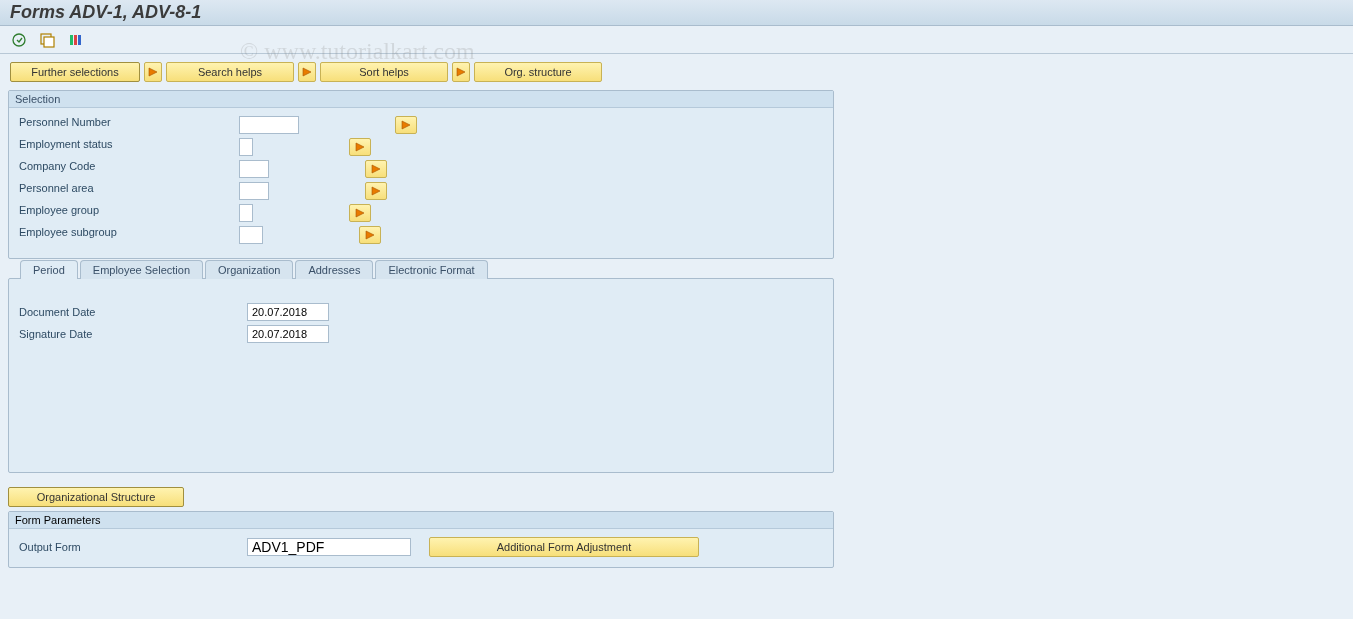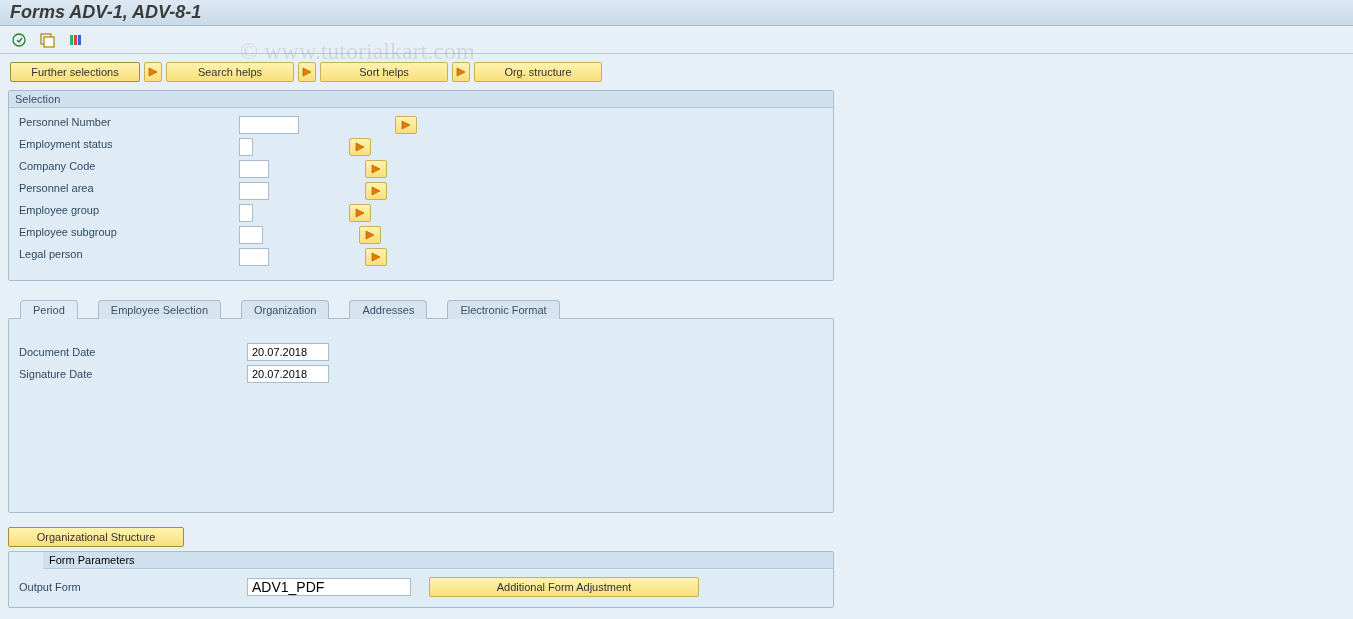--- a/index.html
+++ b/index.html
@@ -61,21 +61,20 @@
     .yellow-btn.bordered { border: 1px solid #a08f3f; }
     .btn-main  { width: 130px; }
     .btn-icon-only { width: 18px; }
     .btn-wide  { width: 128px; }
     .content { padding: 0 8px 8px 8px; }
 
     .groupbox {
       border: 1px solid #a9bccd;
       background: #e0ecf5;
       border-radius: 2px;
-      margin-bottom: 18px;
     }
     .groupbox .gb-title {
       font-size: 11px;
       color: #3a5068;
       padding: 2px 6px 2px 6px;
       background: #cfe1ef;
       border-bottom: 1px solid #b5c9da;
     }
     .selection-body {
       padding: 8px 10px 10px 10px;
@@ -106,21 +105,21 @@
       display:flex; align-items:center; justify-content:center;
       cursor:pointer;
     }
     .tabstrip {
       margin: 0 0 0 0;
       width: 826px;
     }
     .tabs {
       display: flex;
       align-items: flex-end;
-      gap: 20px;
+      gap: 2px;
       padding-left: 12px;
     }
     .tab {
       background: #d6e4ef;
       border: 1px solid #a9bccd;
       border-bottom: none;
       border-radius: 4px 4px 0 0;
       padding: 3px 12px;
       font-size: 11px;
       color: #3a5068;
@@ -154,21 +153,20 @@
     }
     .form-params {
       border: 1px solid #a9bccd;
       background: #e0ecf5;
       border-radius: 2px;
       width: 826px;
     }
     .form-params .gb-title{
       background: #cfe1ef; border-bottom:1px solid #b5c9da;
       padding: 2px 6px;
-      margin-left: 34px;
     }
     .form-params-body {
       display: flex;
       align-items: center;
       padding: 8px 10px 10px 10px;
     }
     .form-params-body .field-label { width: 228px; }
     .output-input {
       border:1px solid #a9bccd; background:#fff;
       width: 164px; height:18px; font-size:14px; padding:1px 4px;
@@ -298,29 +296,20 @@
         </div>
         <div class="field-row">
           <div class="field-label">Employee subgroup</div>
           <input class="field-input w24" style="">
           <div class="multi-btn">
             <svg class="svg-arrow" viewBox="0 0 12 12">
               <path d="M2 2 L10 6 L2 10 Z" fill="#e87b00" stroke="#a65400" stroke-width="0.6"></path>
             </svg>
           </div>
         </div>
-        <div class="field-row">
-          <div class="field-label">Legal person</div>
-          <input class="field-input w30" style="">
-          <div class="multi-btn">
-            <svg class="svg-arrow" viewBox="0 0 12 12">
-              <path d="M2 2 L10 6 L2 10 Z" fill="#e87b00" stroke="#a65400" stroke-width="0.6"></path>
-            </svg>
-          </div>
-        </div>
       </div>
   </div>
 
   <div class="tabstrip">
     <div class="tabs" id="tabs">
         <div class="tab active">Period</div>
         <div class="tab">Employee Selection</div>
         <div class="tab">Organization</div>
         <div class="tab">Addresses</div>
         <div class="tab">Electronic Format</div>

